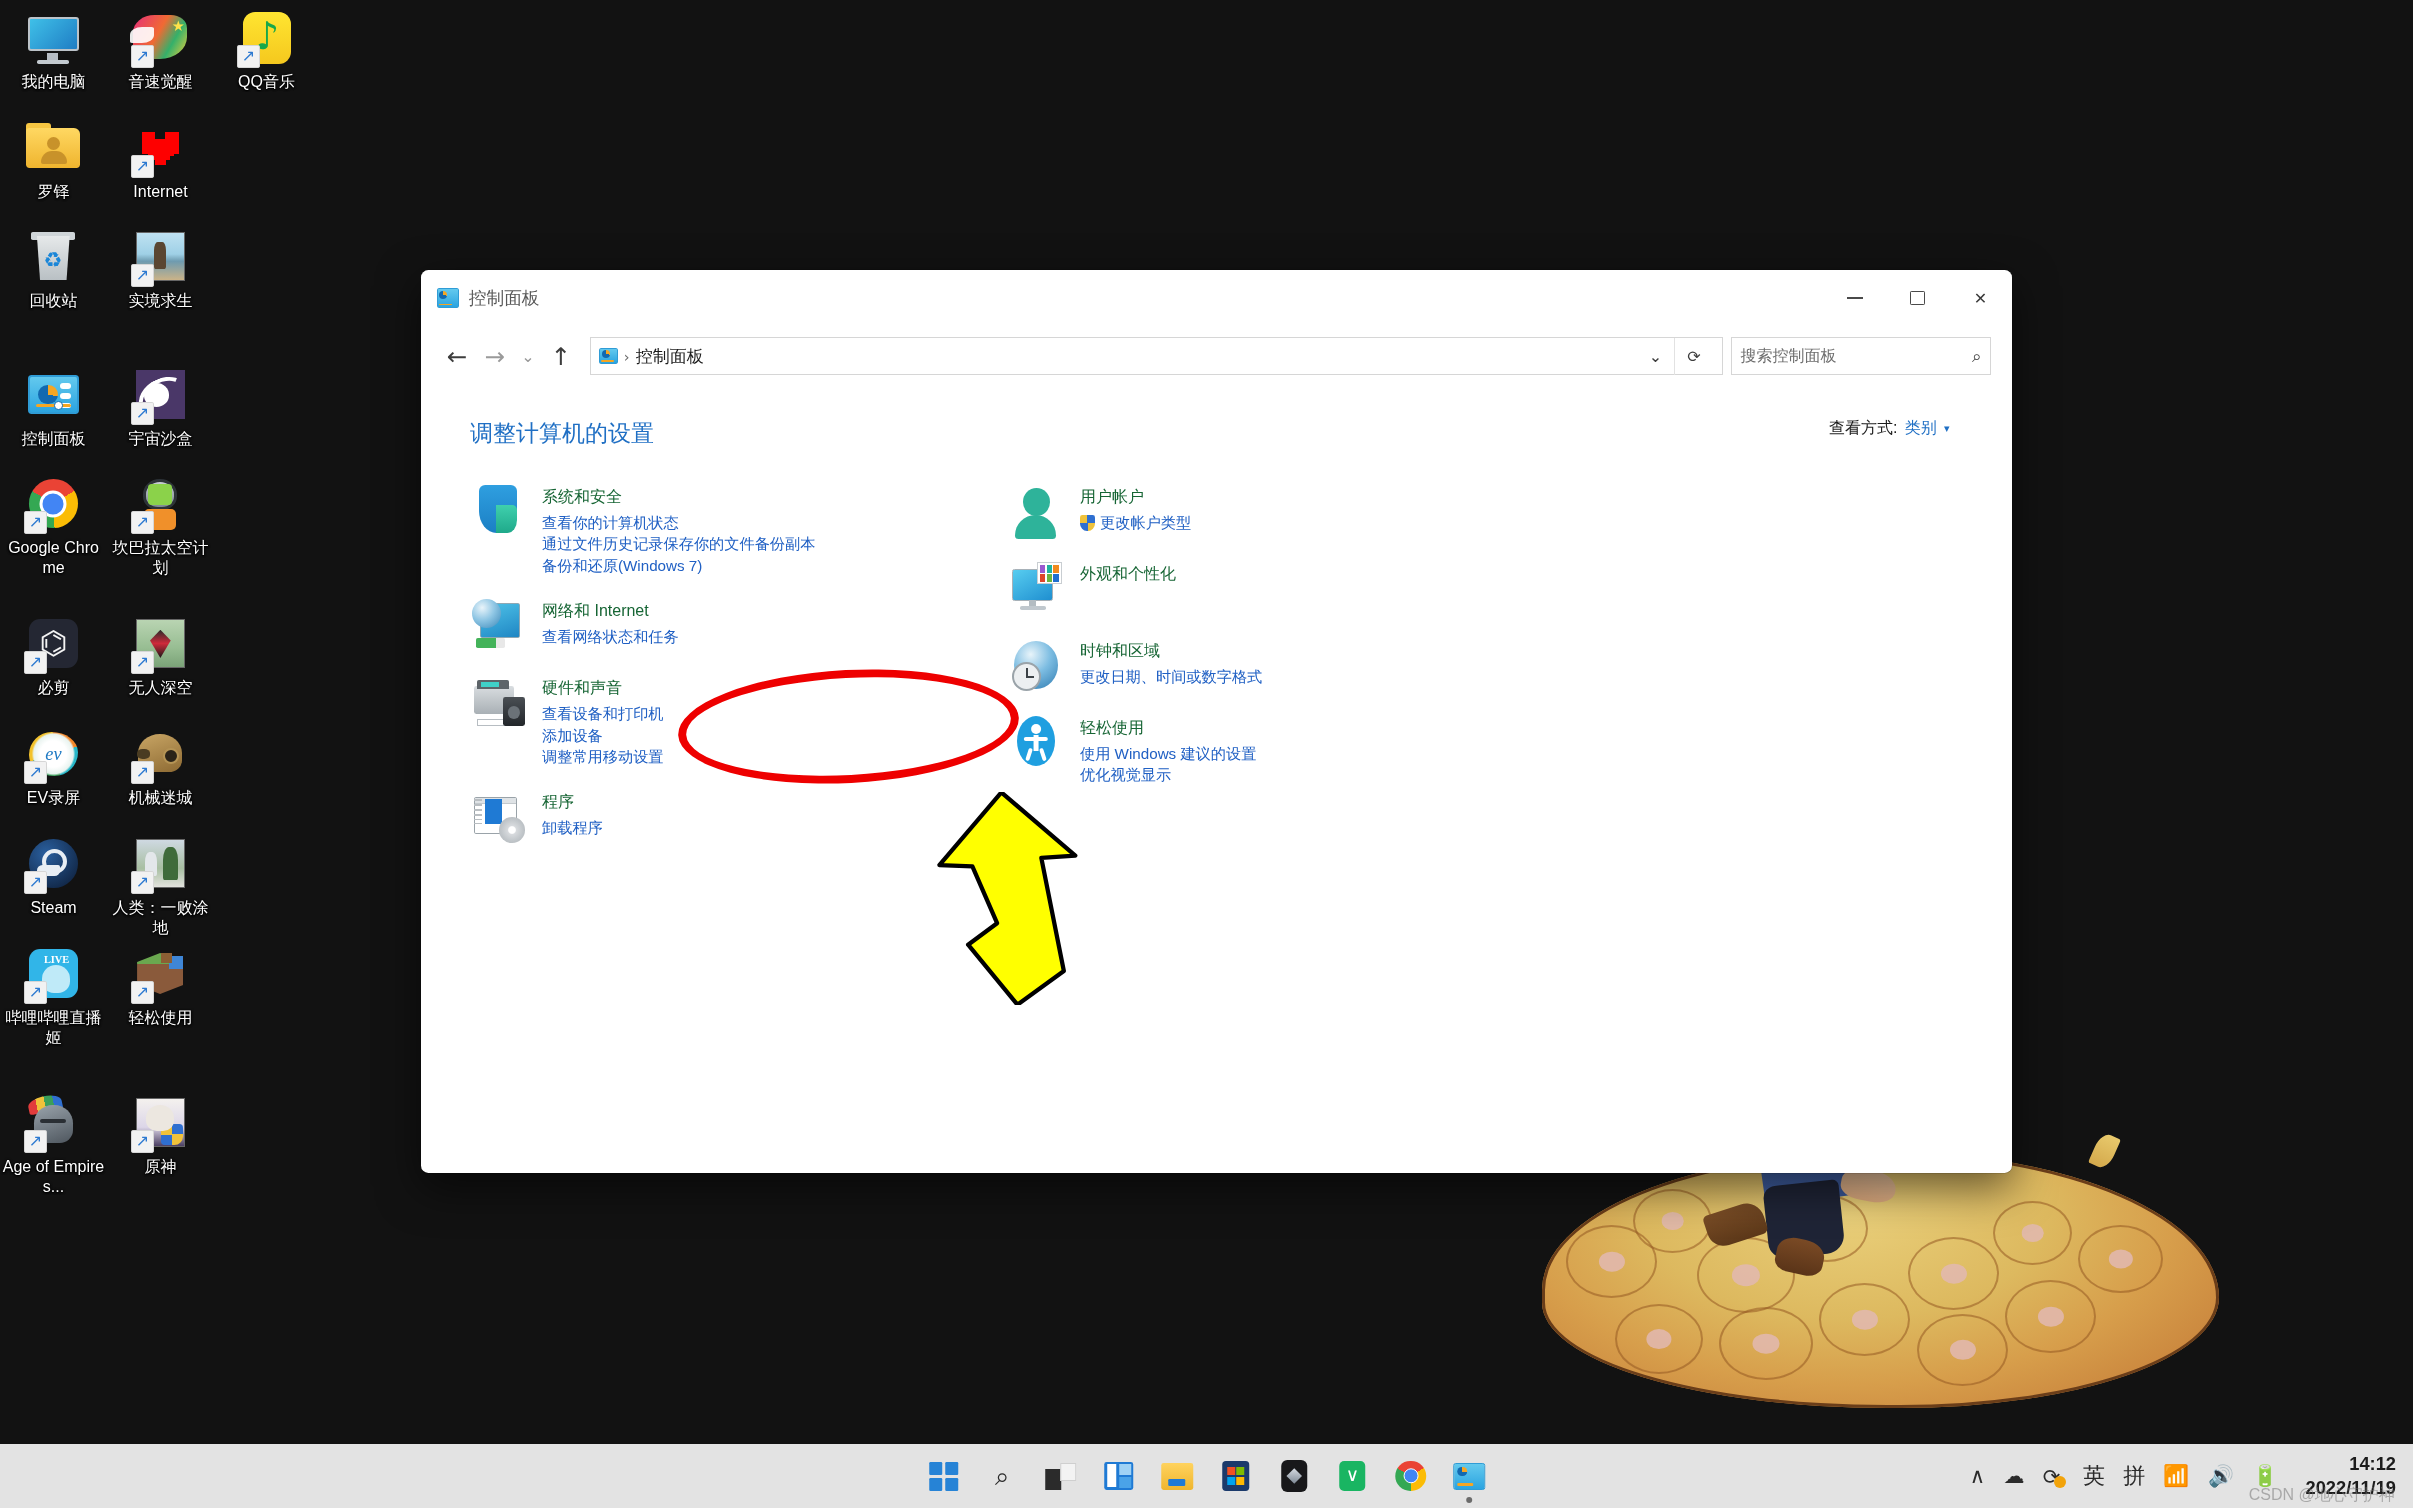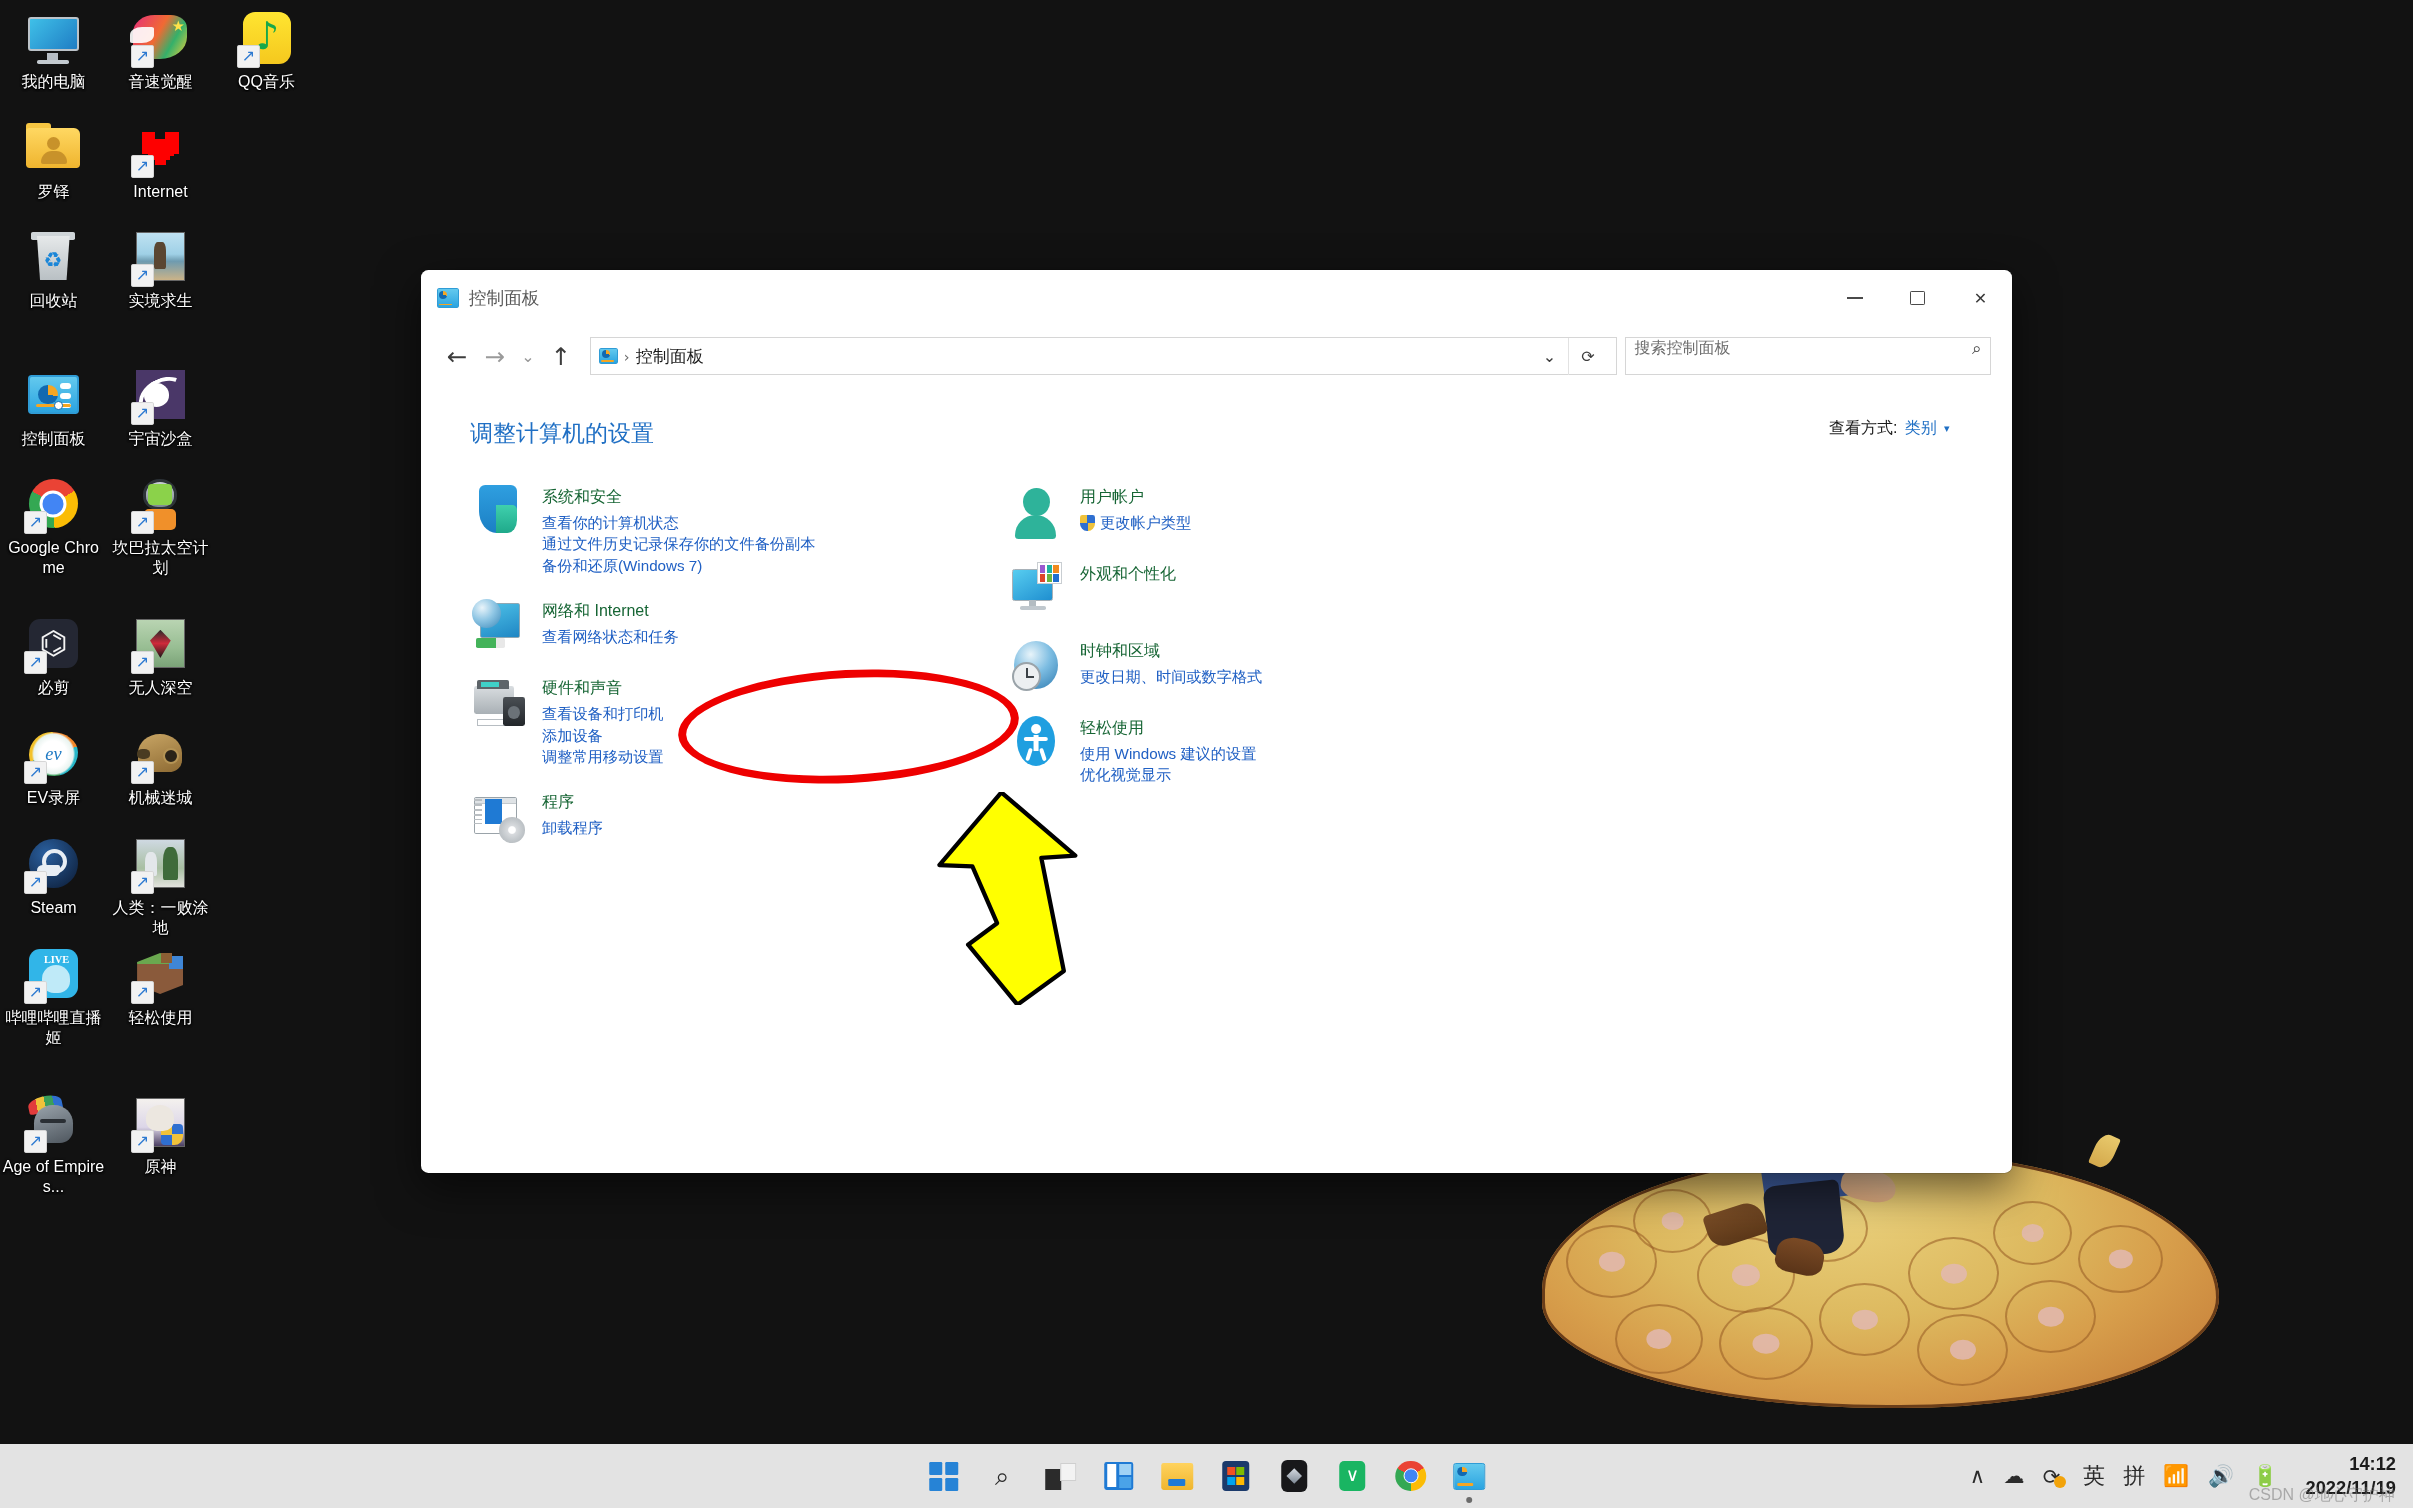--- a/index.html
+++ b/index.html
@@ -345,25 +345,25 @@
   .ab-text { font-size: 17px; color:#1b1b1b; font-family:"Liberation Sans",sans-serif; }
   .ab-right { margin-left:auto; display:flex; align-items:center; gap:0;}
   .ab-chevron, .ab-refresh {
     width: 38px; height: 37px;
     display:flex; align-items:center; justify-content:center;
     font-size: 16px; color:#3d3d3d;
     font-family:"DejaVu Sans",sans-serif;
   }
   .ab-chevron { border-right: 0.6px solid #e2e2e2; }
   .searchbox {
-    width: 366px; height: 38px;
+    width: 260px; height: 38px;
     margin-left: 8.5px;
     border: 0.6px solid #d6d6d6;
     background:#fff;
-    display:flex; align-items:flex-start;
+    display:flex; align-items:center;
     padding: 0 8.5px;
   }
   .search-placeholder { font-size: 16px; color:#6d6d6d; font-family:"Liberation Sans",sans-serif;}
   .search-icon { margin-left:auto; font-size:17px; color:#3d3d3d; font-family:"DejaVu Sans",sans-serif;}
 
   #cp-body {
     position: relative;
     padding: 32px 49px 8px 49px;
     height: calc(100% - 116px);
   }

